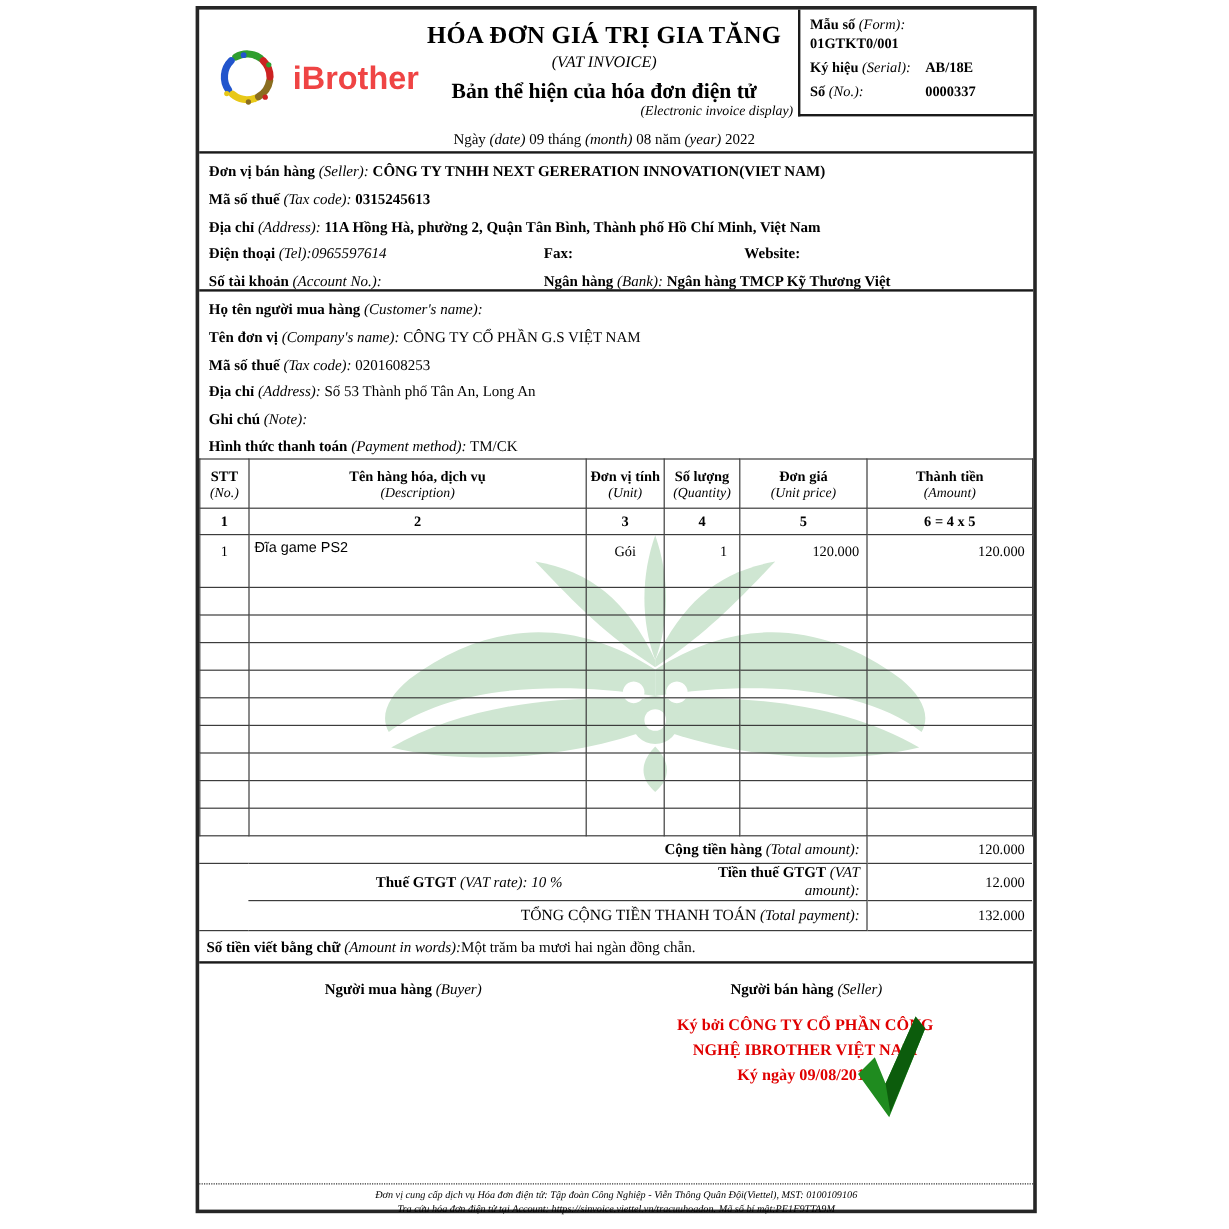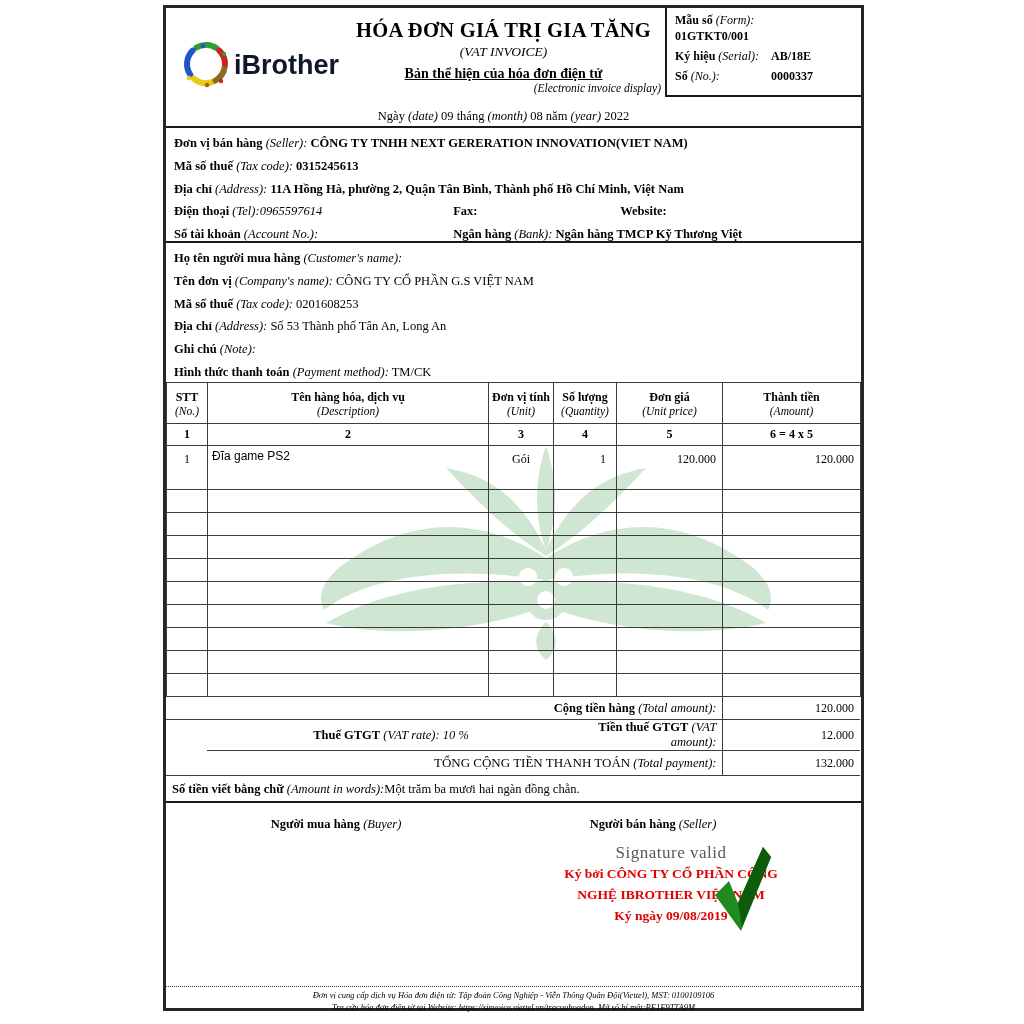--- a/index.html
+++ b/index.html
@@ -9,25 +9,25 @@
         border:3px solid #262626;box-sizing:border-box;}
 
   
   .watermark{position:absolute;left:130px;top:430px;width:500px;height:235px;z-index:0;pointer-events:none;}
 
   .layer{position:relative;z-index:1;}
 
   
   .header{position:relative;height:118px;border-bottom:2px solid #1a1a1a;}
   .logo{position:absolute;left:16px;top:30px;display:flex;align-items:center;}
-  .logo-text{font-family:"Liberation Sans", sans-serif;font-weight:bold;font-size:27px;color:#0f172a;margin-left:2px;}
+  .logo-text{font-family:"Liberation Sans", sans-serif;font-weight:bold;font-size:27px;color:#ef4444;margin-left:12px;}
   .title-block{position:absolute;left:180px;right:200px;top:11px;text-align:center;}
   .title{font-size:20.5px;font-weight:bold;letter-spacing:.3px;}
   .subtitle{font-size:13.5px;font-style:italic;margin-top:2px;}
-  .display-line{font-size:14px;font-weight:bold;margin-top:6px;text-decoration:underline;}
+  .display-line{font-size:18px;font-weight:bold;margin-top:6px;}
   .display-en{font-size:11.5px;font-style:italic;text-align:right;}
   .date-line{position:absolute;left:180px;right:200px;top:101px;text-align:center;font-size:12.5px;}
   .date-line .it{font-style:italic;}
   .form-box{position:absolute;right:0;top:0;width:196px;height:89px;border-left:2px solid #1a1a1a;
             border-bottom:2px solid #1a1a1a;box-sizing:border-box;padding:4px 8px;font-size:12px;}
   .form-box .b{font-weight:bold;}
   .form-box .it{font-style:italic;font-weight:normal;}
   .fb-row{margin-top:5px;display:flex;}
   .fb-row .lab{width:96px;}
 
@@ -73,21 +73,21 @@
   .totals .big{font-weight:normal;font-size:13px;}
 
   .words-row{height:27px;line-height:26px;border-bottom:2px solid #1a1a1a;font-size:12.5px;
              padding-left:6px;box-sizing:border-box;white-space:nowrap;}
 
   
   .sig-section{position:relative;height:212px;padding-left:28px;}
   .sig-head{position:absolute;top:14px;font-size:12.5px;font-weight:bold;text-align:center;}
   .sig-head .en{font-weight:normal;}
   .buyer-head{left:20px;width:300px;}
-  .seller-head{left:342px;width:290px;}
+  .seller-head{left:361px;width:290px;}
   .sig-block{position:absolute;left:345px;top:40px;width:320px;text-align:center;}
   .sig-valid{font-size:17px;color:#58585a;letter-spacing:.5px;}
   .sig-red{color:#e00000;font-weight:bold;font-size:13.5px;line-height:21px;}
   .sig-check{position:absolute;left:200px;top:2px;width:62px;height:88px;}
 
   
   .footer{position:absolute;left:0;right:0;bottom:0;height:29px;border-top:1px dotted #333;
           text-align:center;font-size:8.5px;font-style:italic;line-height:11.5px;padding-top:3px;
           box-sizing:border-box;}
 </style>
@@ -379,30 +379,29 @@
       </div>
 
       <div class="sig-section">
         <div class="sig-head buyer-head">
           <span>Người mua hàng</span> <span class="en">(Buyer)</span>
         </div>
         <div class="sig-head seller-head">
           <span>Người bán hàng</span> <span class="en">(Seller)</span>
         </div>
         <div class="sig-block">
-          <div class="sig-valid">Signature valid</div>
           <div class="sig-red">Ký bởi CÔNG TY CỔ PHẦN CÔNG</div>
           <div class="sig-red">NGHỆ IBROTHER VIỆT NAM</div>
           <div class="sig-red">Ký ngày 09/08/2019</div>
           <svg class="sig-check" viewBox="0 0 62 88">
             <path d="M4 50 L18 36 L27 58 L52 2 L60 12 L30 86 L4 50 Z" fill="#1f8b1f"></path>
             <path d="M27 58 L52 2 L60 12 L31 82 Z" fill="#0c5c0c"></path>
           </svg>
         </div>
       </div>
 
       <div class="footer">
         <div>Đơn vị cung cấp dịch vụ Hóa đơn điện tử: Tập đoàn Công Nghiệp - Viễn Thông Quân Đội(Viettel), MST: 0100109106</div>
-        <div>Tra cứu hóa đơn điện tử tại Website: https://sinvoice.viettel.vn/tracuuhoadon. Mã số bí mật:PE1F9TTA9M</div>
+        <div>Tra cứu hóa đơn điện tử tại Account: https://sinvoice.viettel.vn/tracuuhoadon. Mã số bí mật:PE1F9TTA9M</div>
       </div>
     </div>
   </div>
 </div>
 
 </body></html>

